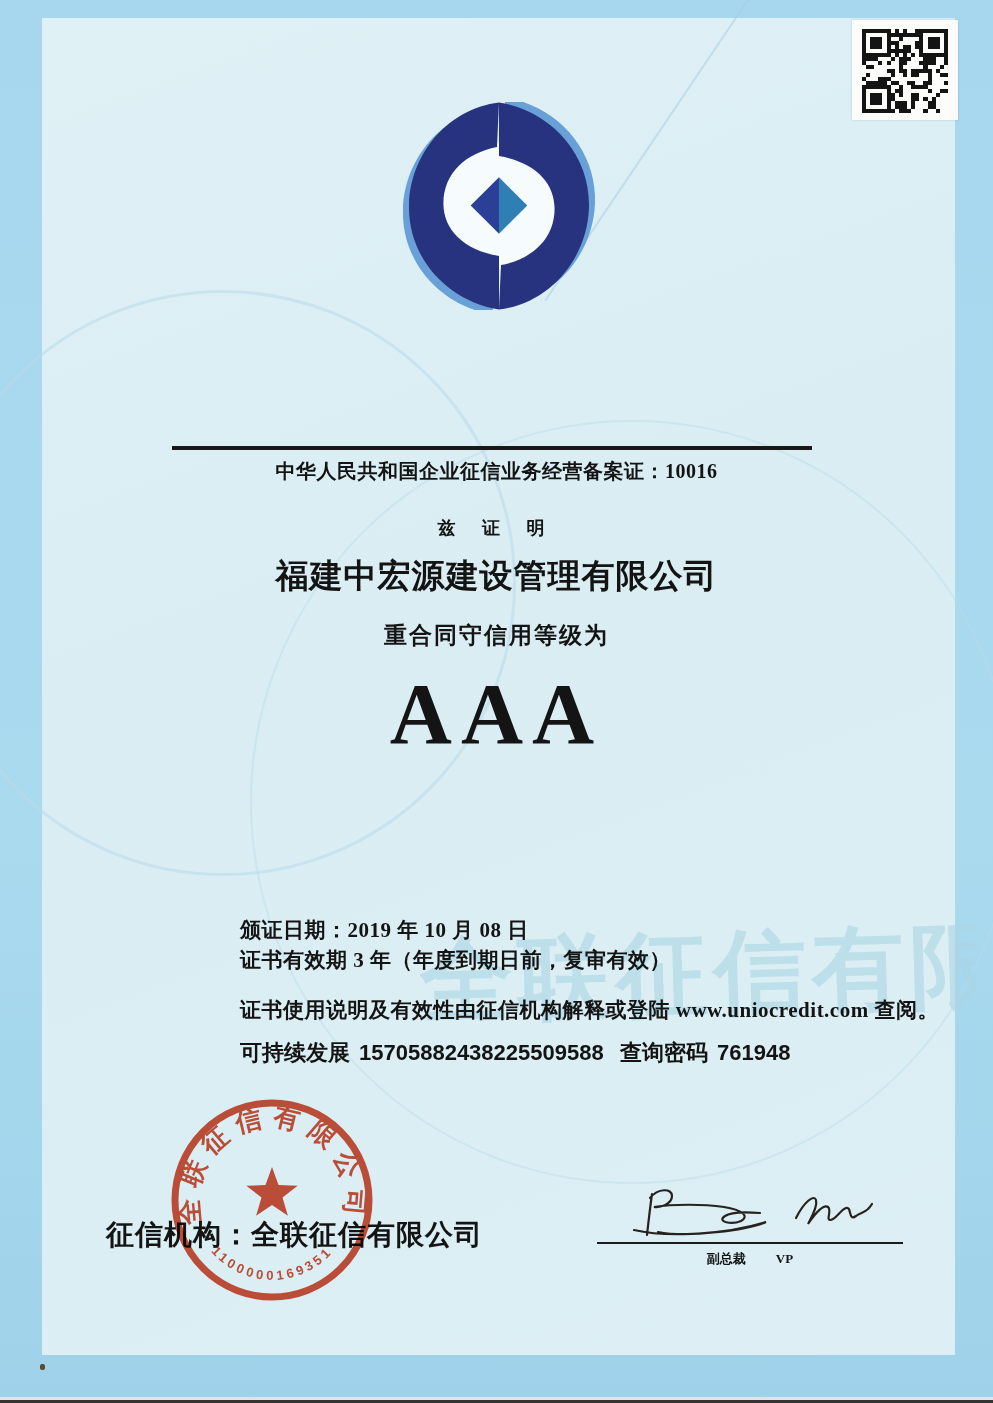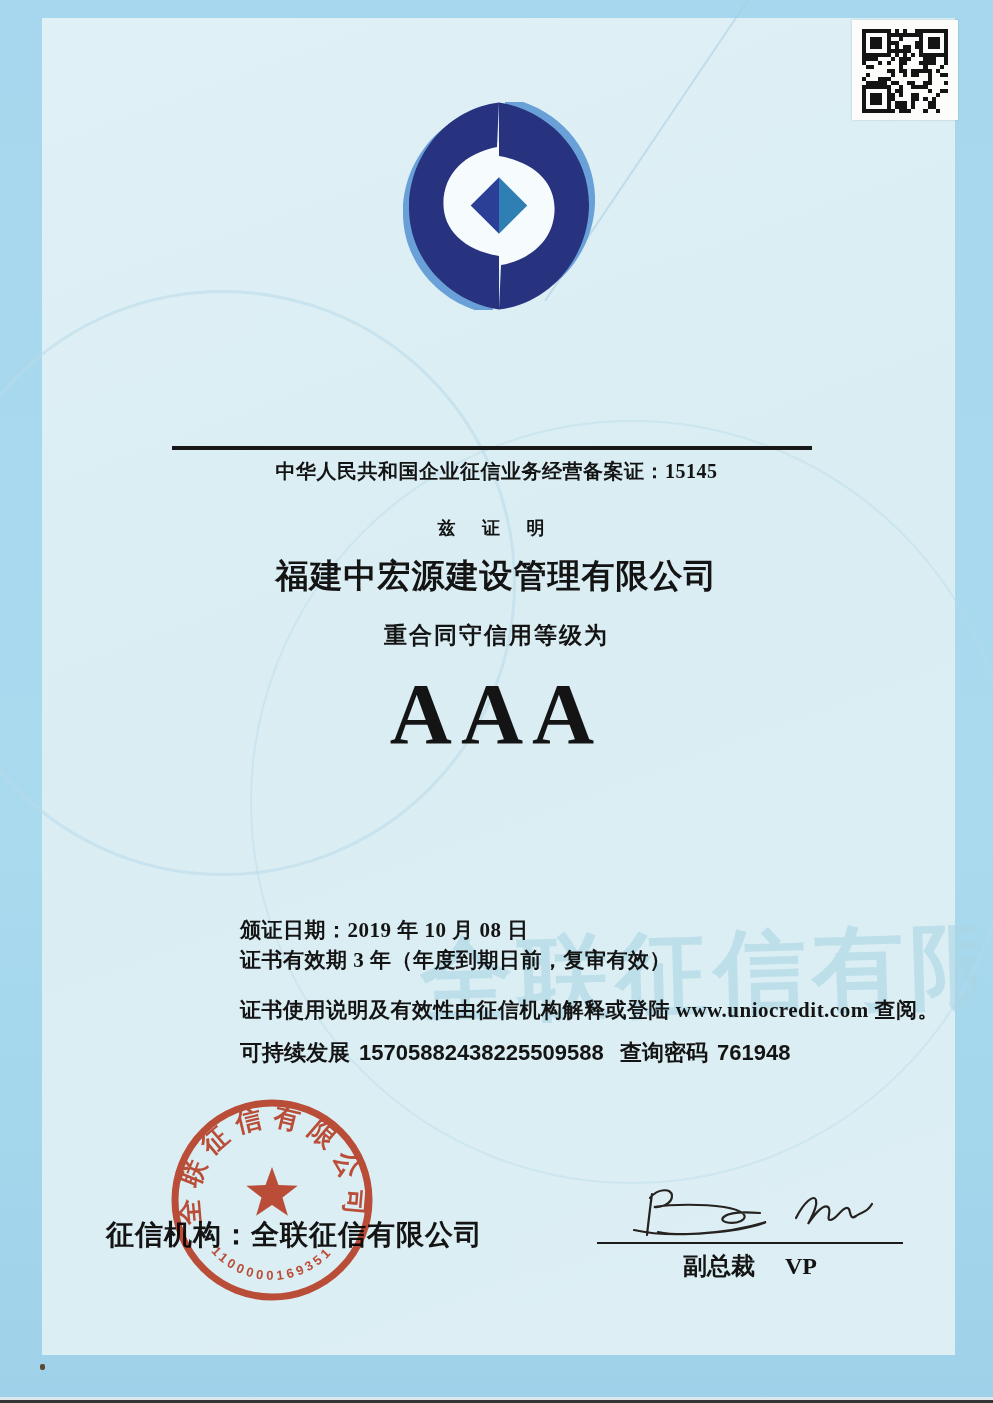--- a/index.html
+++ b/index.html
@@ -55,21 +55,21 @@
   .d-query{position:absolute;left:620px;top:1038px;z-index:1;
     font-family:"Liberation Sans","DejaVu Sans",sans-serif;font-size:22px;font-weight:700;}
   .gap-sm{display:inline-block;width:9px;}
   
   .agency{position:absolute;left:106px;top:1216px;z-index:1;font-size:28px;font-weight:700;letter-spacing:1px;}
   .seal{position:absolute;left:167px;top:1095px;width:210px;height:210px;z-index:3;
     mix-blend-mode:multiply;opacity:.93;}
   .sig-svg{position:absolute;left:628px;top:1180px;width:272px;height:64px;z-index:1;}
   .sig-line{position:absolute;left:597px;top:1242px;width:306px;height:2px;background:#1c1c1c;z-index:1;}
   .sig-caption{position:absolute;left:597px;top:1250px;width:306px;text-align:center;z-index:1;
-    font-size:24px;font-weight:700;}
+    font-size:13px;font-weight:700;}
   .sig-caption .gap{display:inline-block;width:30px;}
   
   .scan-edge-light{position:absolute;left:0;bottom:3px;width:100%;height:3px;background:#e7ebec;opacity:.85;}
   .scan-edge-dark{position:absolute;left:0;bottom:0;width:100%;height:3px;background:#343434;}
   .speck{position:absolute;left:40px;top:1364px;width:5px;height:6px;background:#5d4a2e;border-radius:2px;}
 </style>
 </head>
 <body>
 
 <div class="page">
@@ -321,21 +321,21 @@
     <path d="M 95 0 C 45 6, 8 50, 6 100 C 4 152, 42 196, 95 205 L 95 152
              C 60 146, 40 126, 40 100 C 40 70, 62 50, 93 44 Z" fill="#27337f"></path>
     <path d="M 95 0 C 45 6, 8 50, 6 100 C 4 152, 42 196, 95 205 L 95 152
              C 60 146, 40 126, 40 100 C 40 70, 62 50, 93 44 Z" fill="#27337f" transform="rotate(180 95 102.5)"></path>
 
     <polygon points="95,74 95,130 67,102" fill="#2b3f96"></polygon>
     <polygon points="95,74 123,102 95,130" fill="#2f7fb5"></polygon>
   </svg>
 
   <div class="divider"></div>
-  <div class="center-line subtitle">中华人民共和国企业征信业务经营备案证：15145</div>
+  <div class="center-line subtitle">中华人民共和国企业征信业务经营备案证：10016</div>
   <div class="center-line certify">兹 证 明</div>
   <div class="center-line company">福建中宏源建设管理有限公司</div>
   <div class="center-line rating-label">重合同守信用等级为</div>
   <div class="center-line rating">AAA</div>
 
 
   <div class="detail d-issue">颁证日期：2019 年 10 月 08 日</div>
   <div class="detail d-valid">证书有效期 3 年（年度到期日前，复审有效）</div>
   <div class="detail d-usage"><span>证书使用说明及有效性由征信机构解释或登陆 </span><span>www.uniocredit.com</span><span> 查阅。</span></div>
   <div class="detail d-certline"><span>可持续发展</span><span class="gap-sm"></span><span>15705882438225509588</span></div>

